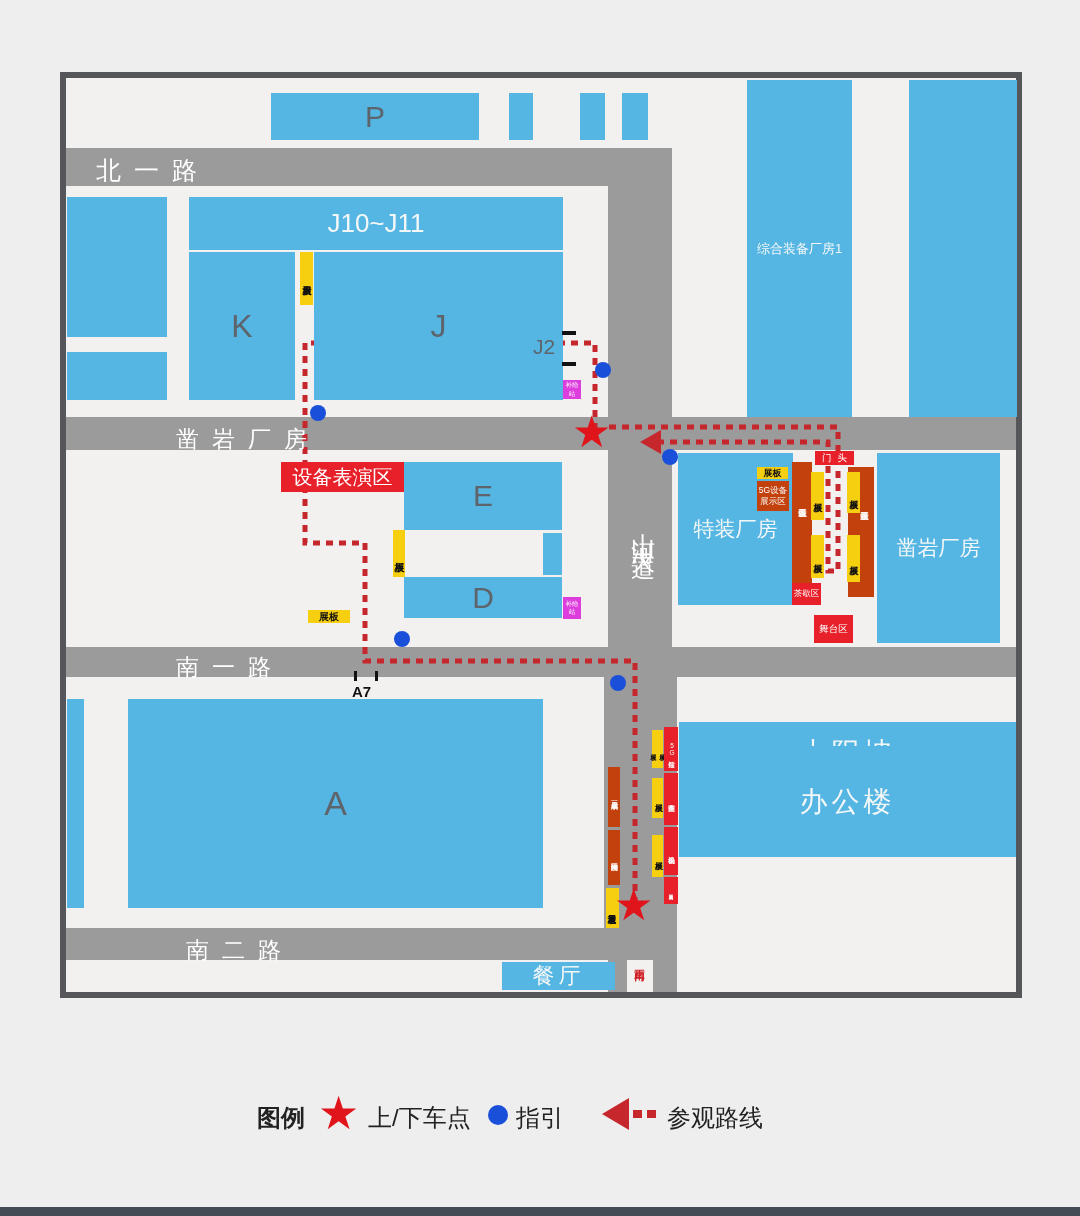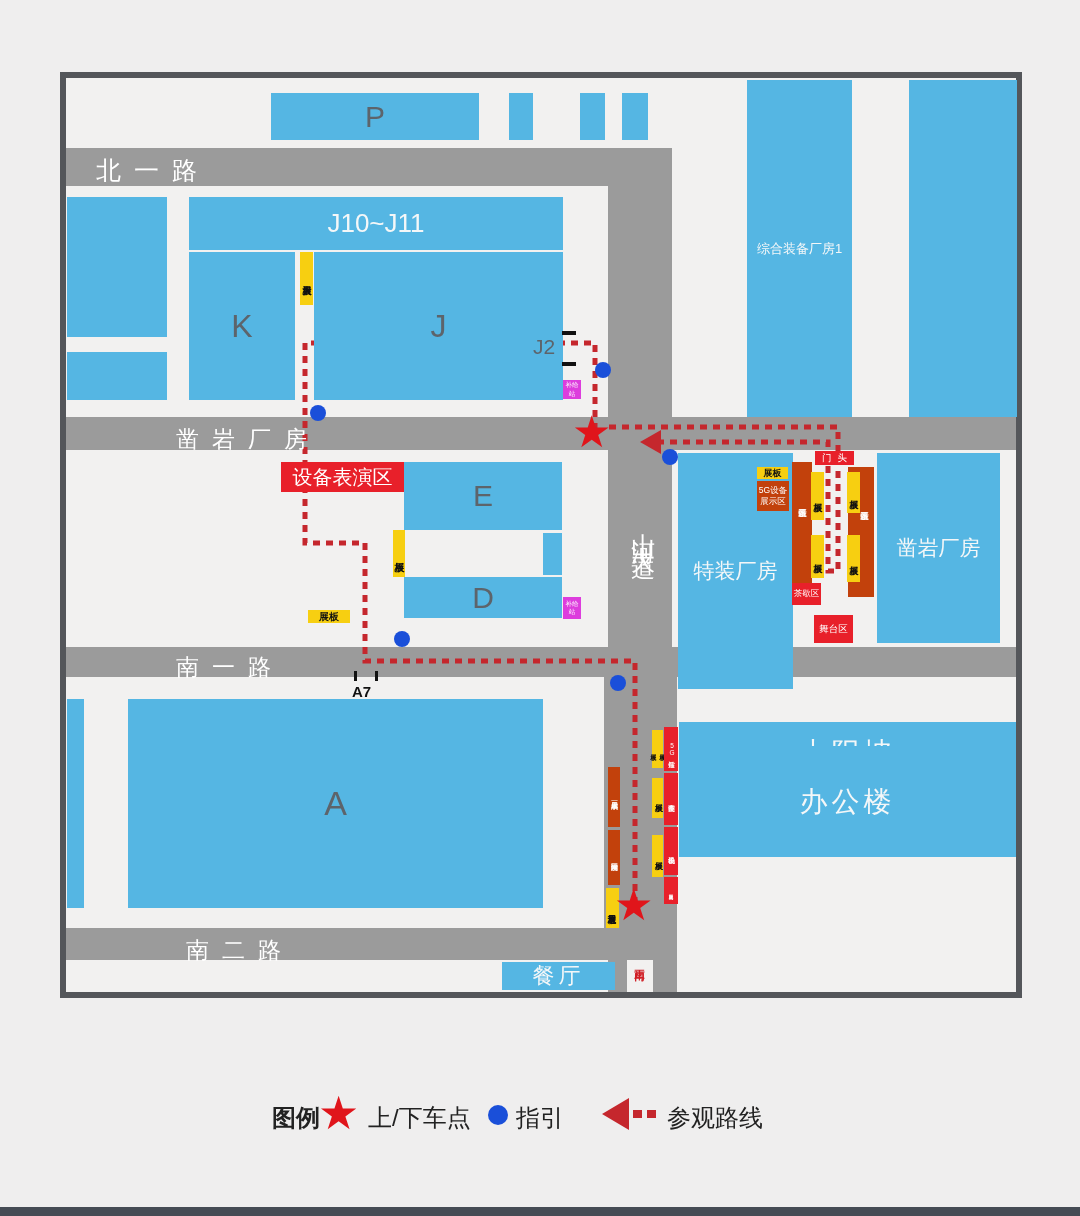--- a/index.html
+++ b/index.html
@@ -78,21 +78,21 @@
   <div class="abs tick" style="left:354px;top:671px;width:3px;height:10px;"></div>
   <div class="abs tick" style="left:375px;top:671px;width:3px;height:10px;"></div>
   <div class="abs" style="left:352px;top:683px;font-size:15px;font-weight:bold;color:#111;z-index:3;">A7</div>
 
   <div class="abs bld" style="left:67px;top:699px;width:17px;height:209px;"></div>
   <div class="abs bld lbl bletter" style="left:128px;top:699px;width:415px;height:209px;font-size:34px;">A</div>
 
   <div class="abs bld lbl" style="left:747px;top:80px;width:105px;height:337px;color:#f4f7f8;font-size:13px;">综合装备厂房1</div>
   <div class="abs bld" style="left:909px;top:80px;width:108px;height:337px;"></div>
 
-  <div class="abs bld lbl" style="left:678px;top:453px;width:115px;height:236px;color:#f4f7f8;font-size:21px;">特装厂房</div>
+  <div class="abs bld lbl" style="left:678px;top:453px;width:115px;height:152px;color:#f4f7f8;font-size:21px;">特装厂房</div>
   <div class="abs bld lbl" style="left:877px;top:453px;width:123px;height:190px;color:#f4f7f8;font-size:21px;">凿岩厂房</div>
 
   <div class="abs redbox" style="left:815px;top:451px;width:39px;height:14px;font-size:9.5px;letter-spacing:6px;padding-left:6px;box-sizing:border-box;">门头</div>
 
   <div class="abs ylw" style="left:757px;top:467px;width:31px;height:12px;font-size:9px;">展板</div>
   <div class="abs dblue cn-center" style="left:757px;top:481px;width:32px;height:30px;font-size:8.5px;line-height:1.3;">5G设备展示区</div>
 
   <div class="abs dblue" style="left:792px;top:462px;width:20px;height:121px;">
     <span class="abs vtext" style="left:5px;top:40px;font-size:8.5px;">设备展示区</span>
   </div>
@@ -136,21 +136,21 @@
   </svg>
 
   <div class="abs star" style="left:572px;top:410px;">★</div>
   <div class="abs star" style="left:614px;top:883px;">★</div>
   <div class="abs dot" style="left:310px;top:405px;"></div>
   <div class="abs dot" style="left:595px;top:362px;"></div>
   <div class="abs dot" style="left:662px;top:449px;"></div>
   <div class="abs dot" style="left:394px;top:631px;"></div>
   <div class="abs dot" style="left:610px;top:675px;"></div>
 
-  <div class="abs legend-text" style="left:272px;top:1102px;font-weight:bold;">图例</div>
+  <div class="abs legend-text" style="left:257px;top:1102px;font-weight:bold;">图例</div>
   <div class="abs star" style="left:318px;top:1090px;font-size:46px;">★</div>
   <div class="abs legend-text" style="left:368px;top:1102px;">上/下车点</div>
   <div class="abs dot" style="left:488px;top:1105px;width:20px;height:20px;"></div>
   <div class="abs legend-text" style="left:516px;top:1102px;">指引</div>
   <div class="abs" style="left:602px;top:1098px;width:0;height:0;border-top:16px solid transparent;border-bottom:16px solid transparent;border-right:27px solid #c5272d;z-index:3;"></div>
   <div class="abs" style="left:633px;top:1110px;width:9px;height:8px;background:#c5272d;z-index:3;"></div>
   <div class="abs" style="left:647px;top:1110px;width:9px;height:8px;background:#c5272d;z-index:3;"></div>
   <div class="abs legend-text" style="left:667px;top:1102px;">参观路线</div>
 
   <div class="abs" style="left:0;top:1207px;width:1080px;height:9px;background:#454b54;z-index:5;"></div>

